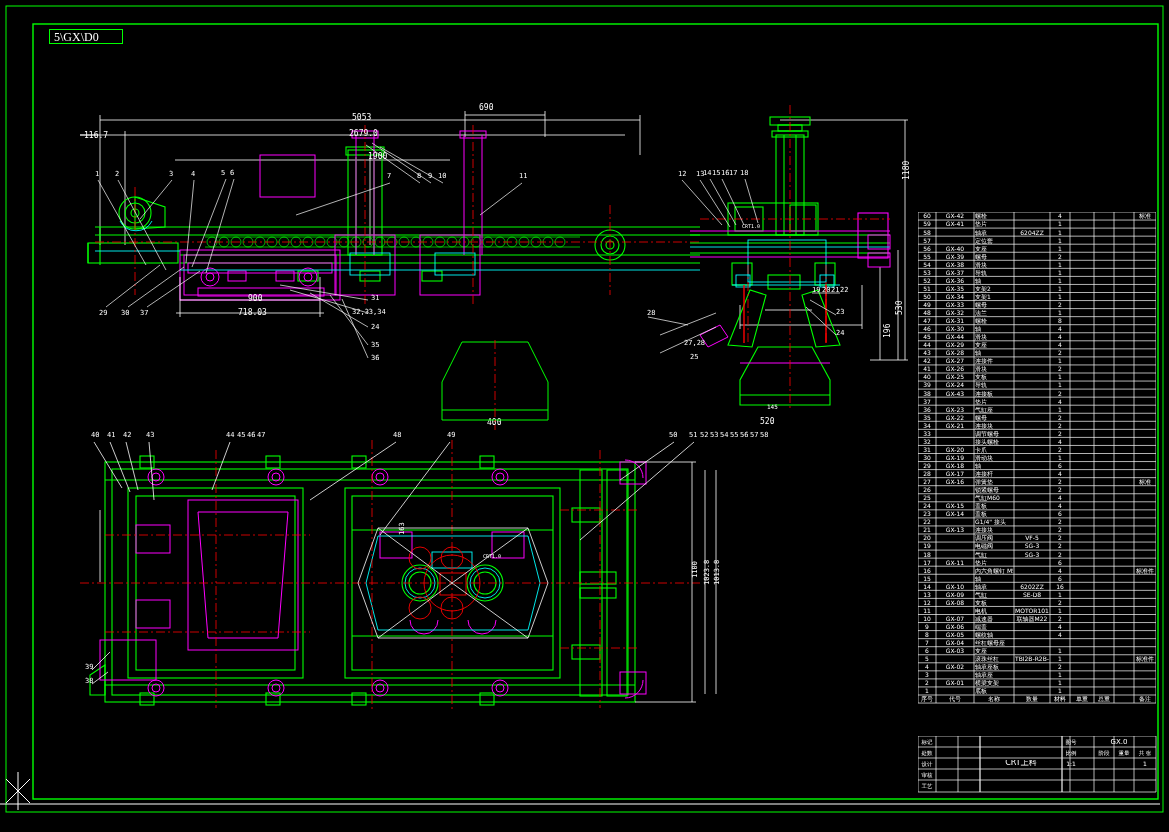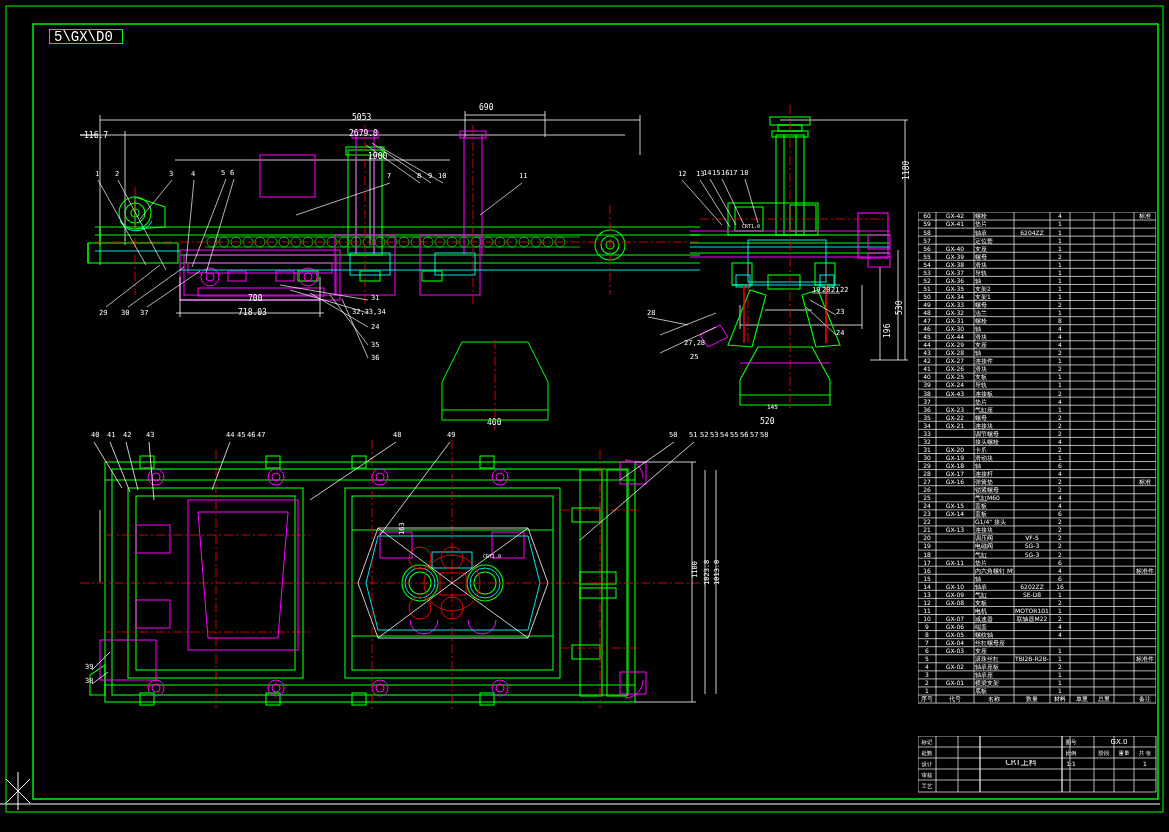--- a/index.html
+++ b/index.html
@@ -8,22 +8,22 @@
   #stage{position:absolute;left:0;top:0;width:1169px;height:832px;background:#000;}
   .abs{position:absolute;}
   svg{display:block;}
   .lbl{position:absolute;color:#fff;font-size:7px;line-height:7px;white-space:nowrap;
        font-family:"DejaVu Sans Mono","Liberation Mono",monospace;}
   .dim{position:absolute;color:#fff;font-size:8px;line-height:8px;white-space:nowrap;
        font-family:"DejaVu Sans Mono","Liberation Mono",monospace;}
   .dimv{transform:rotate(-90deg);transform-origin:left top;}
   .tblcell{position:absolute;color:#fff;font-size:6px;line-height:6px;white-space:nowrap;overflow:hidden;
        font-family:"DejaVu Sans","Liberation Sans",sans-serif;}
-  .fname{position:absolute;color:#fff;font-size:14px;line-height:8px;white-space:nowrap;
-       font-family:Liberation Mono, monospace;}
+  .fname{position:absolute;color:#fff;font-size:12px;line-height:8px;white-space:nowrap;
+       font-family:Liberation Serif, serif;}
 </style>
 </head>
 <body>
 
 <div id="stage">
 
   <svg class="abs" style="left:0;top:0" width="1169" height="832">
     <rect x="6" y="6" width="1157" height="806" fill="none" stroke="#00ff00" stroke-width="1"></rect>
     <rect x="33" y="24" width="1125" height="775" fill="none" stroke="#00ff00" stroke-width="1.4"></rect>
 
@@ -192,21 +192,21 @@
       <line x1="100" y1="182" x2="100" y2="222"></line>
       <line x1="240" y1="182" x2="240" y2="222"></line>
     </g>
   </svg>
 
   <div class="dim" style="left:352px;top:114px">5053</div>
   <div class="dim" style="left:349px;top:130px">2679.0</div>
   <div class="dim" style="left:368px;top:153px">1900</div>
   <div class="dim" style="left:84px;top:132px">116.7</div>
   <div class="dim" style="left:479px;top:104px">690</div>
-  <div class="dim" style="left:248px;top:295px">700</div>
+  <div class="dim" style="left:248px;top:295px">900</div>
   <div class="dim" style="left:238px;top:309px">718.03</div>
   <div class="dim" style="left:487px;top:419px">400</div>
 
   <div class="lbl" style="left:95px;top:171px">1</div>
   <div class="lbl" style="left:115px;top:171px">2</div>
   <div class="lbl" style="left:169px;top:171px">3</div>
   <div class="lbl" style="left:191px;top:171px">4</div>
   <div class="lbl" style="left:221px;top:170px">5</div>
   <div class="lbl" style="left:230px;top:170px">6</div>
   <div class="lbl" style="left:387px;top:173px">7</div>

